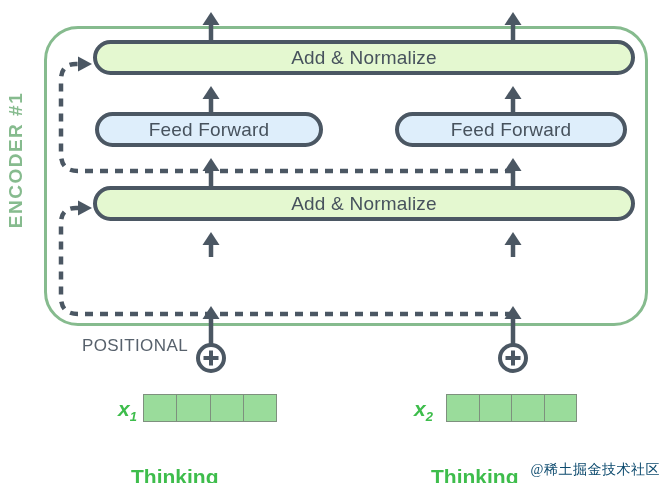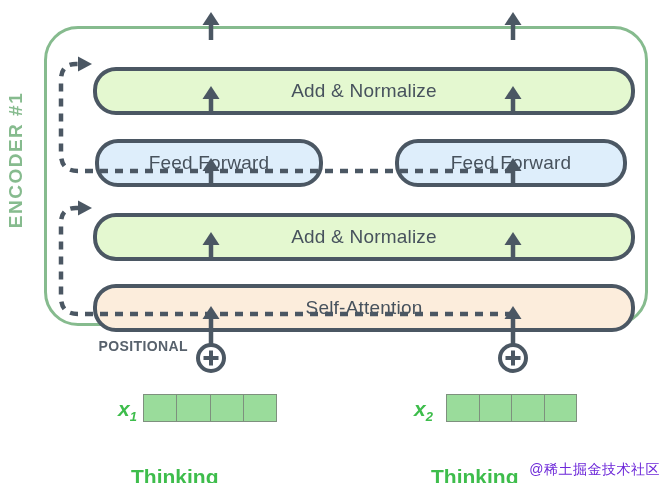--- a/index.html
+++ b/index.html
@@ -13,38 +13,38 @@
     border:3px solid #86BB8E;border-radius:34px;box-sizing:border-box;background:transparent;
   }
   .encoder-label{
     position:absolute;left:-69px;top:146px;width:170px;height:28px;
     transform:rotate(-90deg);
     color:#86BB8E;font-size:19px;font-weight:bold;letter-spacing:1.5px;
     text-align:center;line-height:28px;white-space:nowrap;
   }
   
   .block{
-    position:absolute;box-sizing:border-box;height:48px;
+    position:absolute;box-sizing:border-box;height:35px;
     border:4px solid #4B5763;border-radius:23px;
     display:flex;align-items:center;justify-content:center;
-    color:#47525D;font-size:19px;font-weight:500;letter-spacing:0.2px;margin-top:27px;
+    color:#47525D;font-size:19px;font-weight:500;letter-spacing:0.2px;
   }
   .block.green{background:#E4F8D0;}
   .block.blue{background:#DEEEFB;text-align:right;}
   .block.peach{background:#FCEDDC;}
   .an-top{left:93px;top:40px;width:542px;}
   .ff-left{left:95px;top:112px;width:228px;}
   .ff-right{left:395px;top:112px;width:232px;}
   .an-mid{left:93px;top:186px;width:542px;}
   .self-att{left:93px;top:257px;width:542px;}
   svg.overlay{position:absolute;left:0;top:0;z-index:3;pointer-events:none;}
   
   .pos-enc{
     position:absolute;left:58px;top:339px;width:130px;
-    text-align:right;color:#57616C;font-size:14px;font-weight:bold;
+    text-align:right;color:#57616C;font-size:17px;font-weight:normal;
     letter-spacing:0.4px;line-height:14px;
   }
   
   .vector{
     position:absolute;top:394px;height:28px;display:flex;
     border:1.5px solid #7E907E;box-sizing:border-box;background:#9ADC9B;
   }
   .vector .cell{flex:1 1 0;border-left:1.5px solid #7E907E;}
   .vector .cell:first-child{border-left:none;}
   .vec-left{left:143px;width:134px;}
@@ -57,22 +57,22 @@
   .x1{left:103px;}
   .x2{left:399px;}
   .word{
     position:absolute;top:431px;width:160px;text-align:left;
     color:#3EBD4C;font-size:21px;font-weight:bold;margin-top:34px;
   }
   .word-left{left:131px;}
   .word-right{left:431px;}
   .watermark{
     position:absolute;right:6px;bottom:4px;
-    color:#6d28d9;font-size:14px;letter-spacing:0.5px;
-    font-family:Liberation Sans, sans-serif;
+    color:#0c4a6e;font-size:14px;letter-spacing:0.5px;
+    font-family:Liberation Serif, serif;
     margin-left:39px;
   }
 </style>
 </head>
 <body>
 
 <div class="canvas">
 
   <div class="encoder-box"></div>
   <div class="encoder-label">ENCODER #1</div>
@@ -81,23 +81,20 @@
     <span>Add &amp; Normalize</span>
   </div>
   <div class="block blue ff-left">
     <span>Feed Forward</span>
   </div>
   <div class="block blue ff-right">
     <span>Feed Forward</span>
   </div>
   <div class="block green an-mid">
     <span>Add &amp; Normalize</span>
-  </div>
-  <div class="block peach self-att">
-    <span>Self-Attention</span>
   </div>
 
   <svg class="overlay" width="666" height="483" viewBox="0 0 666 483">
 
     <g>
       <path d="M 513 314 L 78 314 Q 61 314 61 297 L 61 223 Q 61 208 76 208 L 78 208" fill="none" stroke="#4B5763" stroke-width="4.5" stroke-dasharray="8 7"></path>
       <polygon points="92,208 78,200.5 78,215.5" fill="#4B5763"></polygon>
     </g>
 
     <g>

